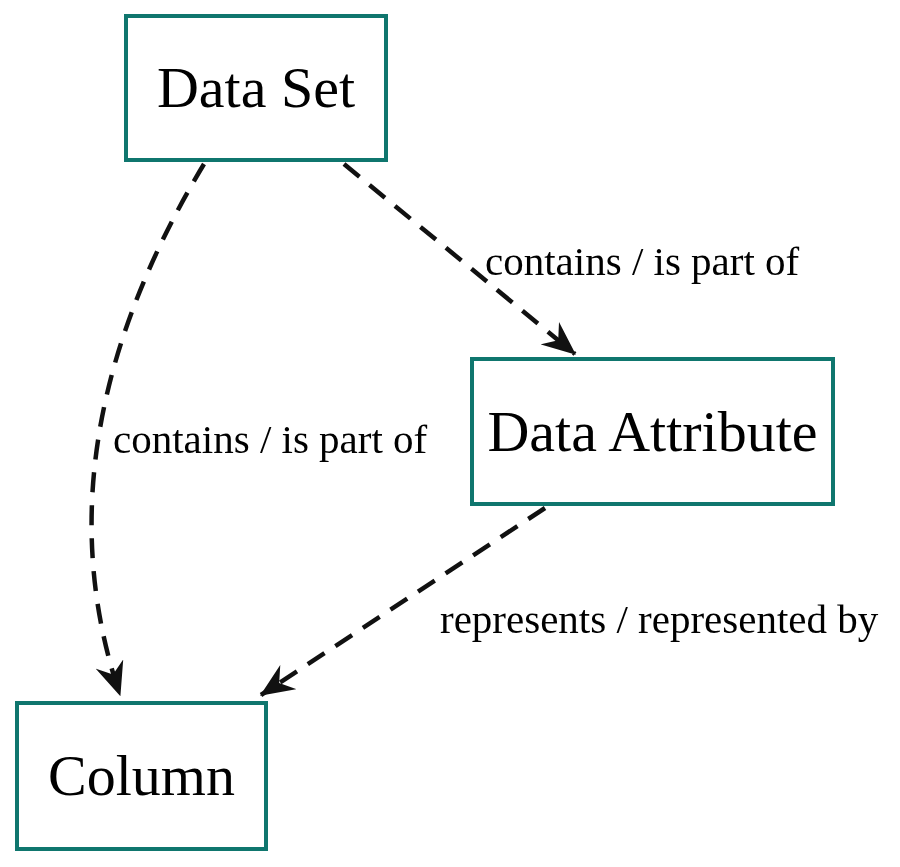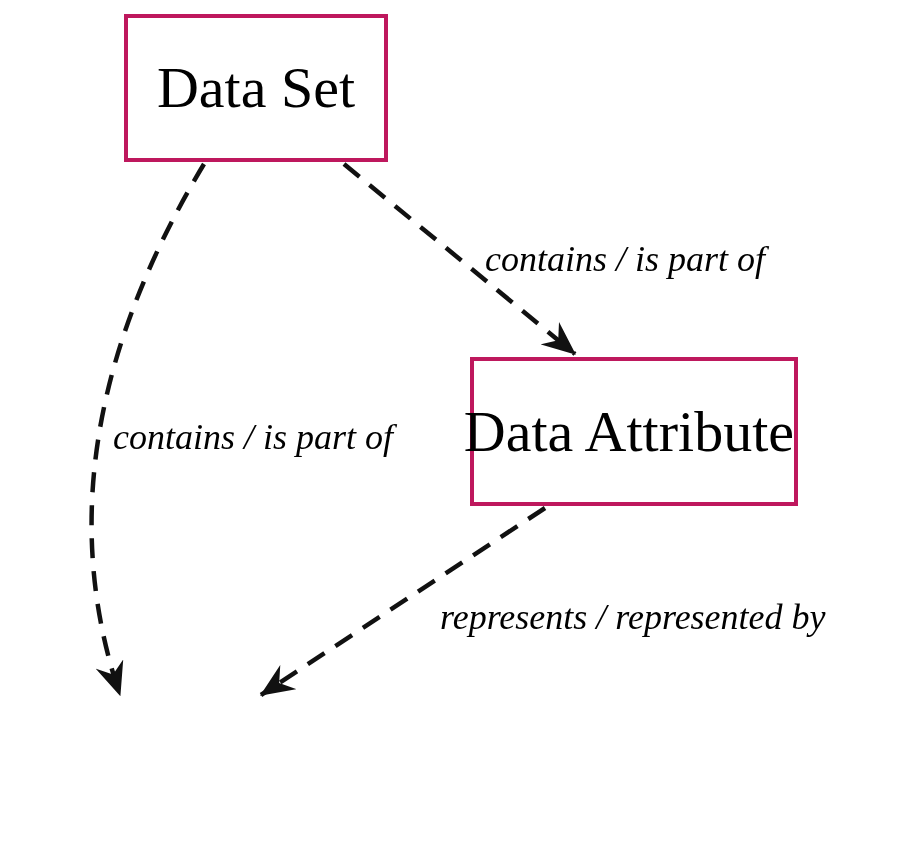--- a/index.html
+++ b/index.html
@@ -25,38 +25,37 @@
   }
   .edge-path {
     fill: none;
     stroke: #111111;
     stroke-width: 4.5;
     stroke-dasharray: 20 13;
   }
   .node {
     position: absolute;
     box-sizing: border-box;
-    border: 4px solid #be185d;
+    border: 4px solid #0f766e;
     background: #ffffff;
     display: flex;
     align-items: center;
     justify-content: center;
     font-size: 58px;
     line-height: 1;
     white-space: nowrap;
   }
   #node-data-set      { left: 124px; top: 14px;  width: 264px; height: 148px; }
-  #node-data-attribute{ left: 470px; top: 357px; width: 328px; height: 149px; justify-content: flex-end; }
+  #node-data-attribute{ left: 470px; top: 357px; width: 365px; height: 149px; }
   #node-column        { left: 15px;  top: 701px; width: 253px; height: 150px; }
   .edge-label {
     position: absolute;
-    font-size: 36px;
+    font-size: 41px;
     line-height: 1;
     white-space: nowrap;
-    font-style: italic;
   }
   #label-edge-0 { left: 485px; top: 241px; }
   #label-edge-1 { left: 113px; top: 419px; }
   #label-edge-2 { left: 440px; top: 591px; margin-top: 8px; }
 </style>
 </head>
 <body>
 
 <div class="canvas">
 
@@ -72,20 +71,23 @@
   </svg>
 
   <div class="node" id="node-data-set">
     <span>Data Set</span>
   </div>
 
   <div class="node" id="node-data-attribute">
     <span>Data Attribute</span>
   </div>
 
+  <div class="node" id="node-column">
+    <span>Column</span>
+  </div>
 
   <div class="edge-label" id="label-edge-0">contains / is part of</div>
 
   <div class="edge-label" id="label-edge-1">contains / is part of</div>
 
   <div class="edge-label" id="label-edge-2">represents / represented by</div>
 
 </div>
 
 </body></html>

